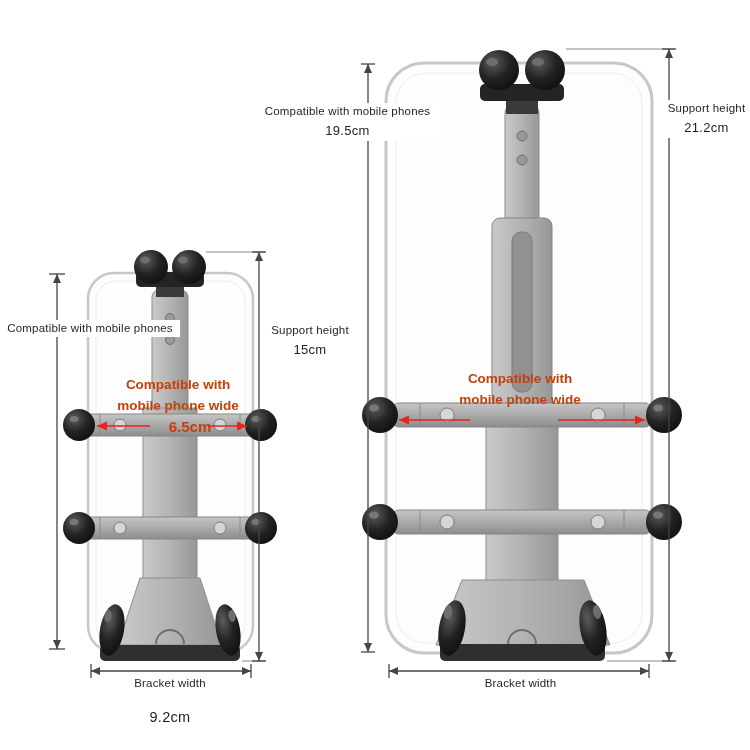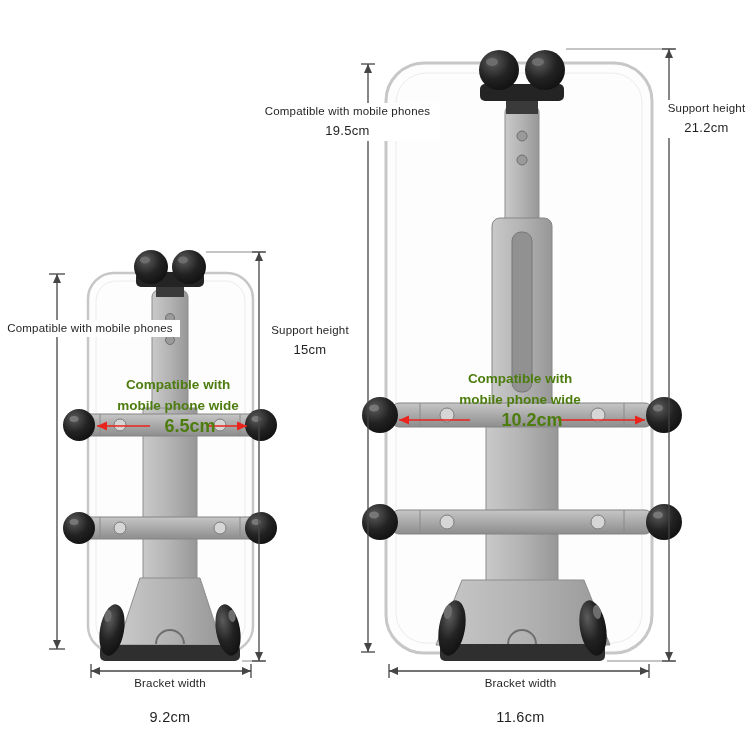--- a/index.html
+++ b/index.html
@@ -5,22 +5,22 @@
   * { margin:0; padding:0; box-sizing:border-box; }
   html,body { background:#ffffff; }
   body { font-family:"Liberation Sans", sans-serif; }
   .canvas { position:relative; width:750px; height:750px; background:#ffffff; overflow:hidden; }
   .art { position:absolute; left:0; top:0; }
   .label { position:absolute; text-align:center; color:#1f1f1f; }
   .label .cap { font-size:11.5px; letter-spacing:0.2px; line-height:15px; }
   .label .val { font-size:13px; margin-top:3px; letter-spacing:0.3px; line-height:18px; }
   .label .val-sm { font-size:14.5px; margin-top:18px; letter-spacing:0.3px; line-height:17px; }
   .on-white { background:#ffffff; padding:1px 0; }
-  .red { color:#4d7c0f; font-size:13.5px; font-weight:600; line-height:21px; }
-  .red .rval { font-size:18px; line-height:21px;padding-left:24px; }
+  .red { color:#c2410c; font-size:13.5px; font-weight:600; line-height:21px; }
+  .red .rval { font-size:15px; line-height:21px;padding-left:24px; }
 </style>
 </head>
 <body>
 
 <div class="canvas">
 
   <svg class="art" width="750" height="750" viewBox="0 0 750 750">
     <defs>
       <linearGradient id="gMetal" x1="0" y1="0" x2="1" y2="0">
         <stop offset="0" stop-color="#c9c9c9"></stop>
@@ -239,21 +239,19 @@
   </div>
 
   <div class="label on-white" style="left:663px; top:100px; width:87px;">
     <div class="cap">Support height</div>
     <div class="val">21.2cm</div>
   </div>
 
   <div class="label red" style="left:425px; top:368px; width:190px;">
     <div>Compatible with</div>
     <div>mobile phone wide</div>
-    <div class="rval">10.2cm</div>
   </div>
 
   <div class="label" style="left:438px; top:676px; width:165px;">
     <div class="cap">Bracket width</div>
-    <div class="val-sm">11.6cm</div>
   </div>
 
 </div>
 
 </body></html>

